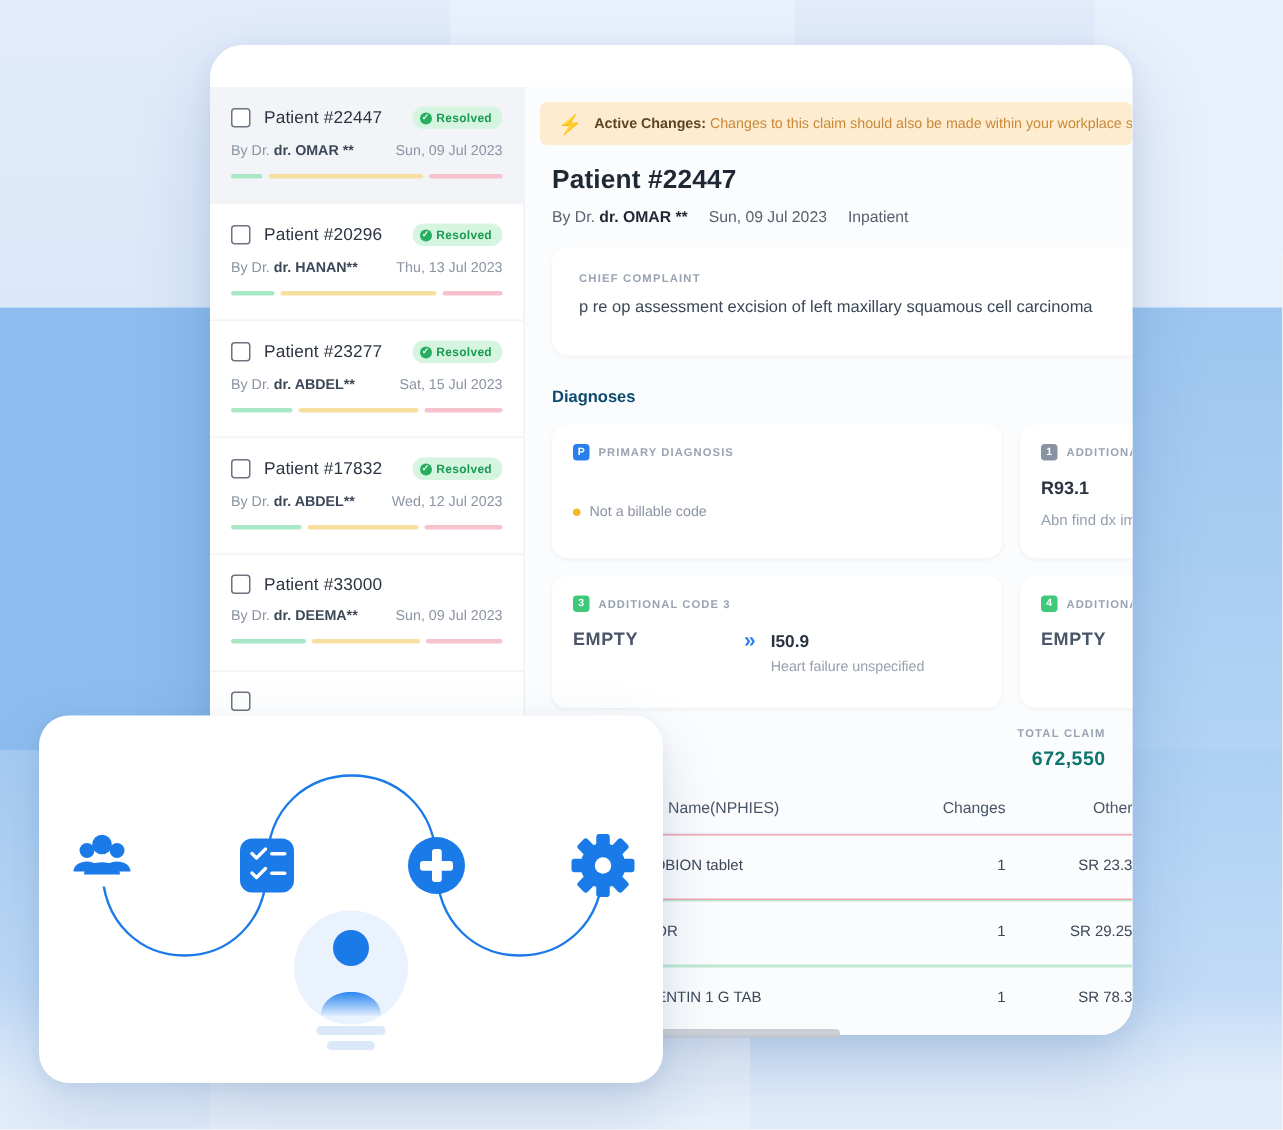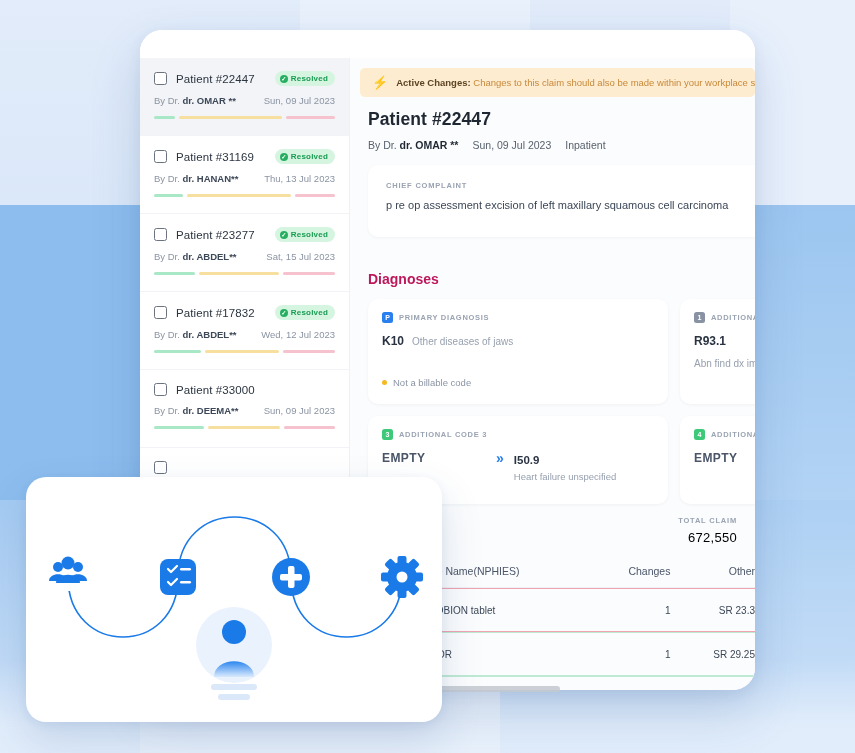--- a/index.html
+++ b/index.html
@@ -93,21 +93,21 @@
   .patient-meta b { color: #1f2733; font-weight: 700; }
 
   .complaint-card {
     margin: 0 0 0 18px; background: #fff;
     border-radius: 10px 0 0 10px; padding: 16px 18px 26px 18px;
     box-shadow: 0 1px 3px rgba(30,60,110,.05);
   }
   .card-kicker { font-size: 7.5px; color: #9aa3b2; letter-spacing: .8px; font-weight: 600; }
   .complaint-text { margin-top: 9px; font-size: 11px; color: #3c4757; }
 
-  .section-title { margin: 34px 0 12px 18px; font-size: 14px; font-weight: 700; color: #be185d; }
+  .section-title { margin: 22px 0 12px 18px; font-size: 11px; font-weight: 700; color: #0c4a6e; }
 
   .dx-grid { margin-left: 18px; display: grid; grid-template-columns: 300px 300px; gap: 12px; }
   .dx-card {
     background: #fff; border-radius: 10px; padding: 13px 14px 16px 14px;
     box-shadow: 0 1px 3px rgba(30,60,110,.06);
     min-height: 88px; position: relative;
   }
   .dx-head { display: flex; align-items: center; gap: 6px; }
   .dx-icon {
     width: 11px; height: 11px; border-radius: 2.5px;
@@ -127,21 +127,21 @@
   .dx-stack { margin-top: 9px; font-size: 10px; color: #97a0af; line-height: 1.45; }
 
   .dx-change { position: absolute; left: 128px; top: 34px; display: flex; align-items: flex-start; gap: 10px; }
   .chev { color: #2a7fee; font-size: 14px; font-weight: 700; line-height: 1.2; }
   .dx-change-code { font-size: 11.5px; font-weight: 700; color: #2a3342; }
   .dx-change-desc { font-size: 9.5px; color: #97a0af; margin-top: 3px; }
 
   
   .totals { margin-top: 12px; padding-right: 18px; text-align: right; }
   .totals-label { font-size: 7.5px; color: #9aa3b2; letter-spacing: .8px; font-weight: 600; }
-  .totals-value { margin-top: 5px; font-size: 13px; font-weight: 400; color: #000000; letter-spacing: .3px; }
+  .totals-value { margin-top: 5px; font-size: 13px; font-weight: 700; color: #0f766e; letter-spacing: .3px; }
 
   
   .svc-table { margin: 12px 0 0 18px; }
   .svc-head { display: flex; align-items: center; padding: 8px 0 10px 0; border-bottom: 1px solid #eef1f5; }
   .svc-row  { display: flex; align-items: center; height: 42px; }
   .svc-sep { height: 1px; }
   .svc-sep.red   { background: #f2a3b0; }
   .svc-sep.green { background: #bfe9d2; }
   .c-code { width: 42px; font-size: 9.5px; color: #6b7482; }
   .c-name { width: 200px; font-size: 10px; color: #3c4757; }
@@ -209,21 +209,21 @@
           <span class="bar green" style="width:22px"></span>
           <span class="bar yellow" style="width:108px"></span>
           <span class="bar pink" style="width:52px"></span>
         </div>
       </div>
 
       <div class="patient-item">
         <div class="pi-row1">
           <div class="pi-left">
             <div class="checkbox"></div>
-            <span class="pi-name">Patient #31169</span>
+            <span class="pi-name">Patient #20296</span>
           </div>
           <span class="badge-resolved">
             <span class="badge-check">✓</span>
             <span>Resolved</span>
           </span>
         </div>
         <div class="pi-row2">
           <span class="pi-doctor">
             <span>By Dr.</span>
             <b>dr. HANAN**</b>
@@ -345,24 +345,20 @@
       </div>
 
       <div class="section-title">Diagnoses</div>
 
       <div class="dx-grid">
 
         <div class="dx-card">
           <div class="dx-head">
             <span class="dx-icon blue">P</span>
             <span class="dx-label">PRIMARY DIAGNOSIS</span>
-          </div>
-          <div class="dx-body">
-            <span class="dx-code">K10</span>
-            <span class="dx-desc">Other diseases of jaws</span>
           </div>
           <div class="dx-note">
             <span class="dot-amber"></span>
             <span>Not a billable code</span>
           </div>
         </div>
 
         <div class="dx-card">
           <div class="dx-head">
             <span class="dx-icon gray">1</span>

